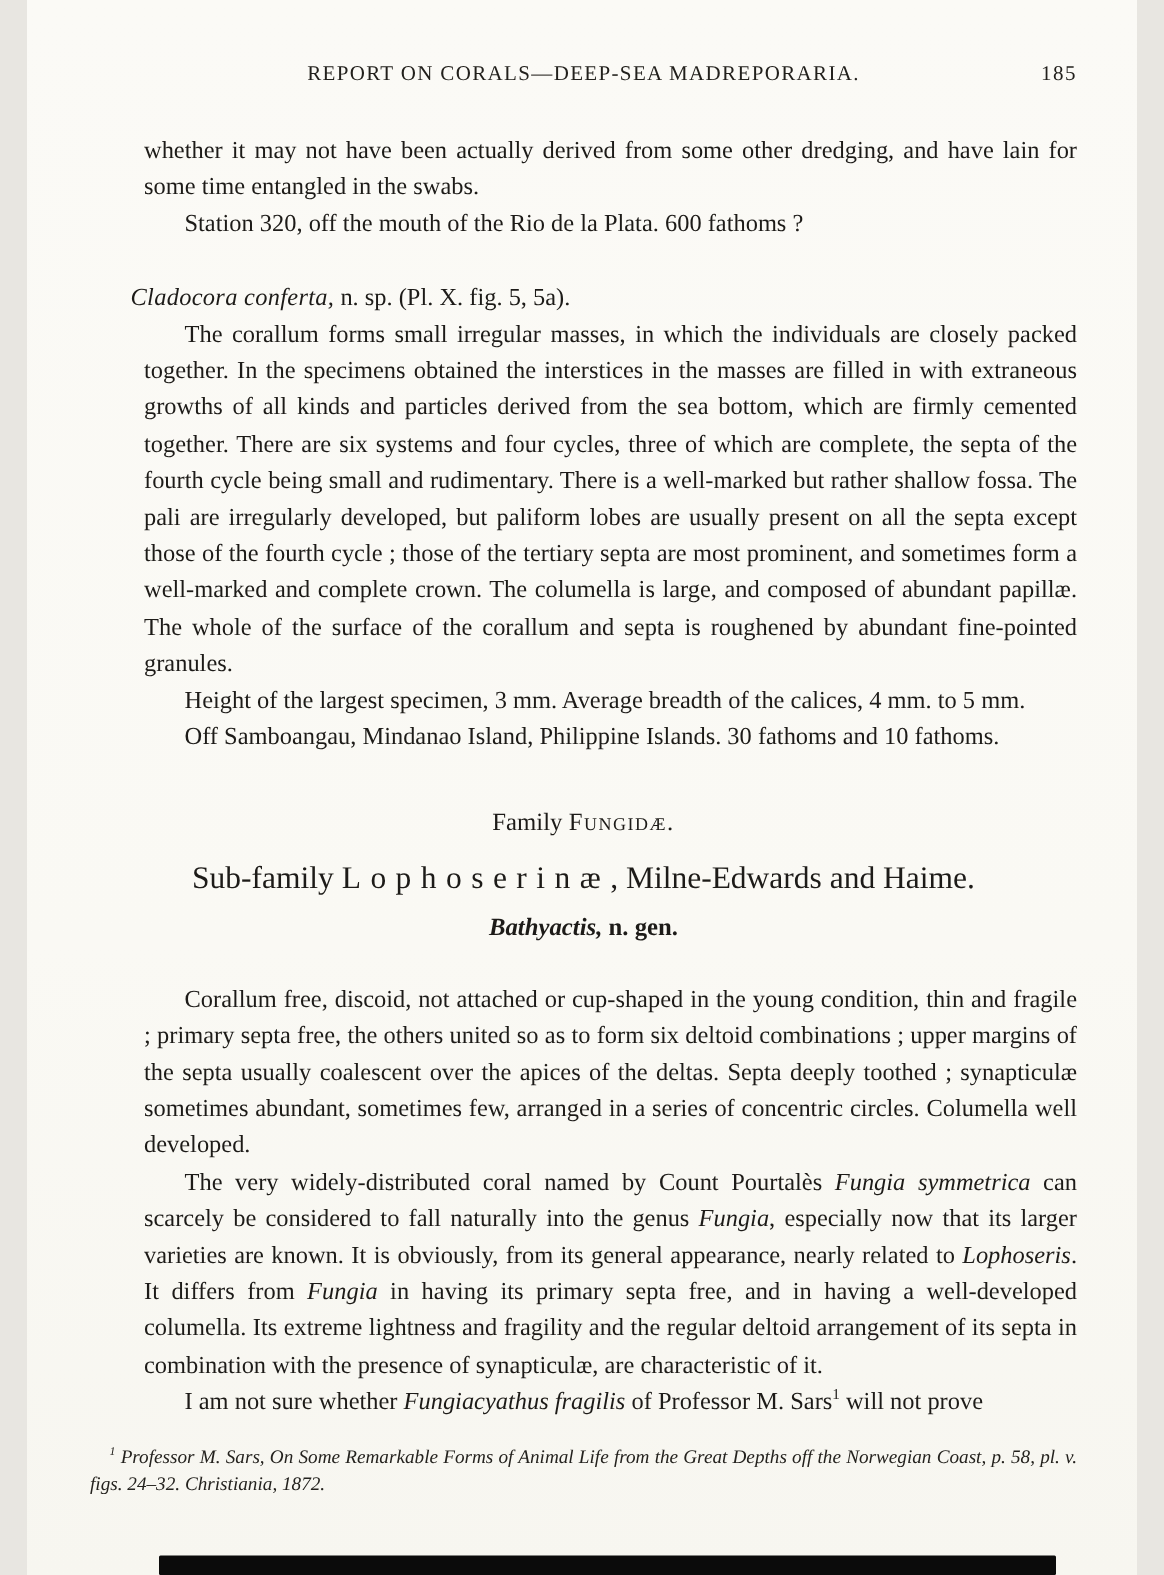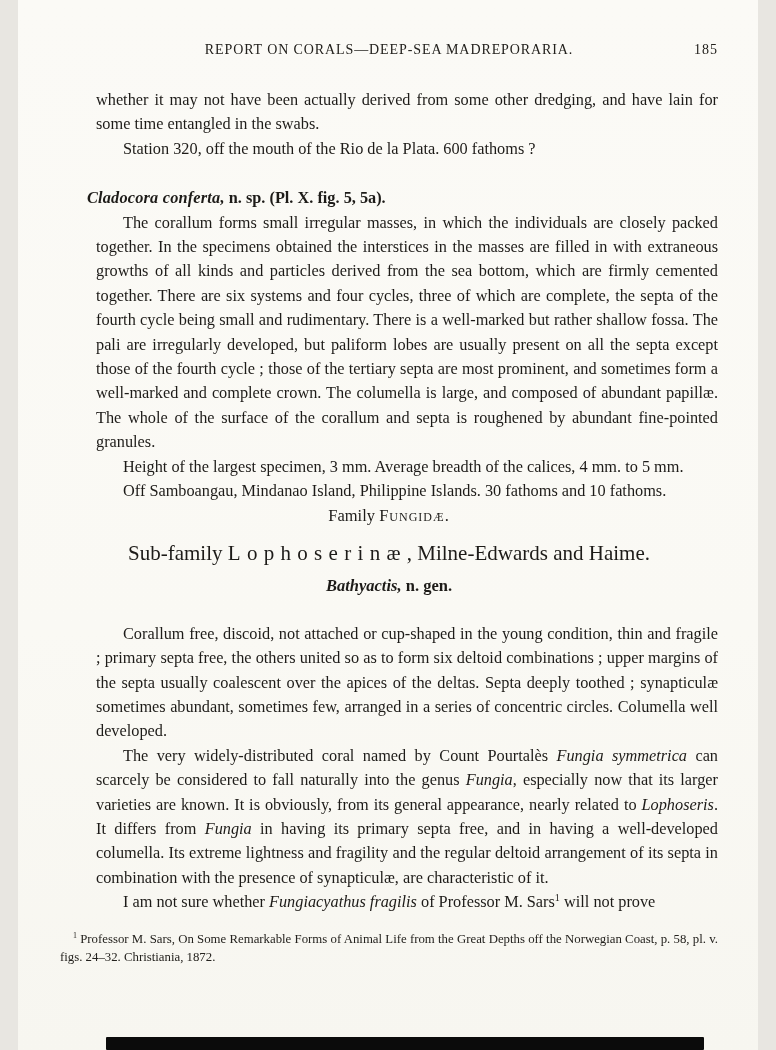--- a/index.html
+++ b/index.html
@@ -30,23 +30,24 @@
     top: 0;
     letter-spacing: 1px;
     text-align: right;
   }
   .text-block {
     font-size: 16.3px;
     line-height: 24.4px;
   }
   p.just { text-align: justify; margin-left: 36px; }
   p.ind  { text-indent: 27px; }
-  .sp-head { margin-top: 25px; text-align: left; font-weight: bold; }
+  .sp-head { margin-top: 25px; text-align: left; }
   .sp-head i { letter-spacing: 0.2px; }
   h2.family {
+    margin-top: 32px;
     font-size: 16.5px;
     font-weight: normal;
     text-align: center;
   }
   h2.family .sc { font-variant: small-caps; letter-spacing: 1px; }
   h3.subfamily {
     margin-top: 13px;
     font-size: 21px;
     font-weight: normal;
     text-align: center;
@@ -64,20 +65,21 @@
     vertical-align: super;
     line-height: 0;
   }
   .footnote {
     margin-top: 15px;
     font-size: 12.8px;
     line-height: 18.5px;
     text-align: justify;
     text-indent: 13px;
     color: #24221e;
+    font-style: italic;
   }
   .scan-bar {
     position: absolute;
     bottom: 0;
     left: 88px;
     width: 598px;
     height: 13px;
     background: #0b0b0b;
     border-radius: 1px;
   }

